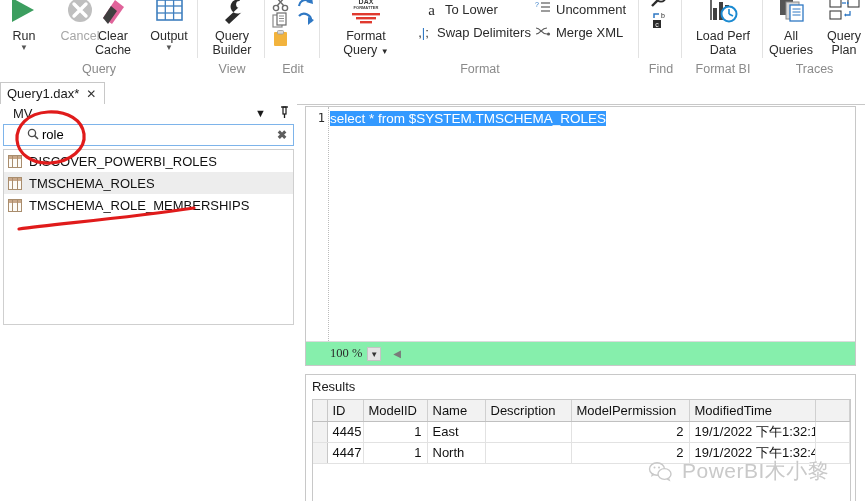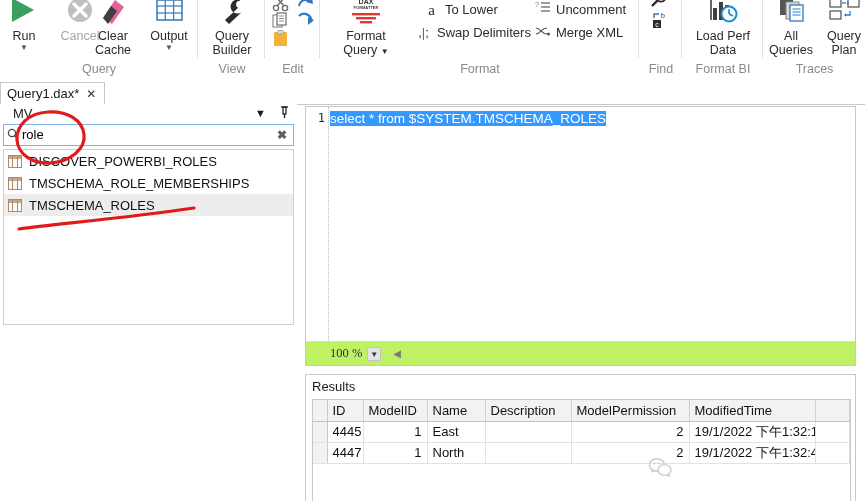--- a/index.html
+++ b/index.html
@@ -96,21 +96,21 @@
     height: 18px;
   }
   .panelhead .pbtns span { font-size: 11px; color: #1a1a1a; }
 
   .searchbox {
     position: absolute; left: 3px; top: 20px;
     width: 291px; height: 22px;
     border: 1px solid #7eb4ea;
     background: #ffffff;
     box-sizing: border-box;
-    display: flex; align-items: center;
+    display: flex; align-items: center; padding-left: 20px;
   }
   .searchbox .sicon {
     width: 18px; text-align: center; font-size: 12px; color: #4a4a4a;
     flex: 0 0 18px;
   }
   .searchbox .sinput {
     flex: 1 1 auto;
     font-size: 13px; color: #000;
     border: none; outline: none; background: transparent;
     font-family: "Liberation Sans", sans-serif;
@@ -176,21 +176,21 @@
     font-size: 13.5px; line-height: 16px;
     white-space: pre;
   }
   .codeline .sel {
     background: #3399ff; color: #ffffff;
   }
   .zoombar {
     position: absolute; left: 0; bottom: 0;
     width: 100%; height: 24px;
     border-top: 1px solid #dcdcdc;
-    background: #bef264;
+    background: #86efac;
     display: flex; align-items: center;
     box-sizing: border-box;
   }
   .zoombar .zval {
     margin-left: 24px; font-size: 12.5px; color: #2b2b2b;
     font-family: "Liberation Serif", serif;
   }
   .zoombar .zdrop {
     margin-left: 5px; width: 14px; height: 14px;
     background: #e3e3e3; border: 1px solid #c4c4c4;
@@ -528,27 +528,27 @@
       </span>
       <input class="sinput" type="text" value="role" style="">
       <span class="clearx">✖</span>
     </div>
 
     <div class="dmvlist">
       <div class="dmvrow">
         <span class="tblico"></span>
         <span>DISCOVER_POWERBI_ROLES</span>
       </div>
+      <div class="dmvrow selected">
+        <span class="tblico"></span>
+        <span>TMSCHEMA_ROLES</span>
+      </div>
       <div class="dmvrow">
         <span class="tblico"></span>
         <span>TMSCHEMA_ROLE_MEMBERSHIPS</span>
-      </div>
-      <div class="dmvrow selected">
-        <span class="tblico"></span>
-        <span>TMSCHEMA_ROLES</span>
       </div>
     </div>
   </div>
 
   <div class="editorwrap">
     <div class="gutter">
       <span class="lineno">1</span>
     </div>
     <div class="codearea">
       <div class="codeline"><span class="sel">select * from $SYSTEM.TMSCHEMA_ROLES</span></div>
@@ -624,15 +624,16 @@
     <span class="wchat">
       <svg width="26" height="21" viewBox="0 0 26 21">
         <ellipse cx="9" cy="8" rx="7.5" ry="6.2" fill="none" stroke="#c9c9c9" stroke-width="1.4"></ellipse>
         <polygon points="4,12 3,16 7,13.6" fill="#c9c9c9"></polygon>
         <ellipse cx="16.5" cy="13" rx="6.5" ry="5.4" fill="#ffffff" stroke="#c9c9c9" stroke-width="1.4"></ellipse>
         <polygon points="21,17 22.5,20.5 18.5,18.5" fill="#c9c9c9"></polygon>
         <circle cx="6.5" cy="6.5" r="1" fill="#c9c9c9"></circle>
         <circle cx="11" cy="6.5" r="1" fill="#c9c9c9"></circle>
       </svg>
     </span>
+    <span>PowerBI木小黎</span>
   </div>
 
 </div>
 
 </body></html>

